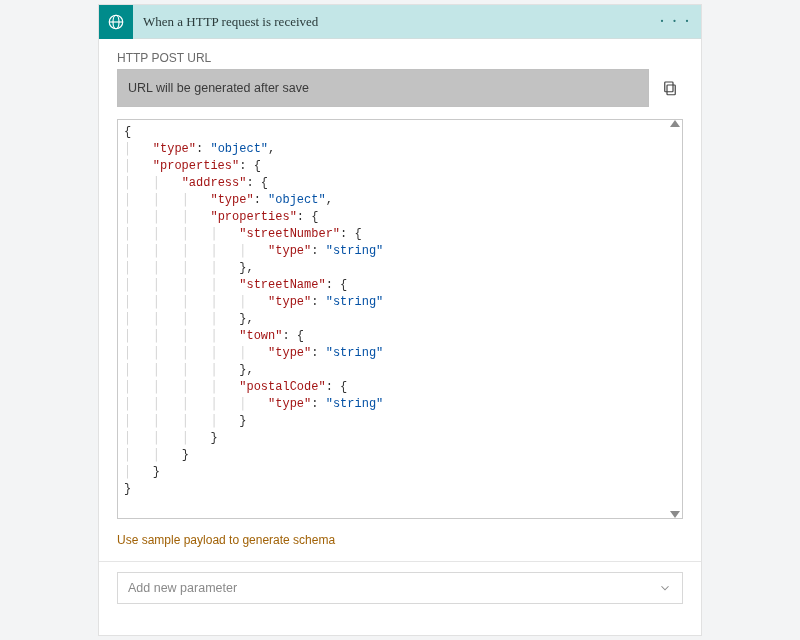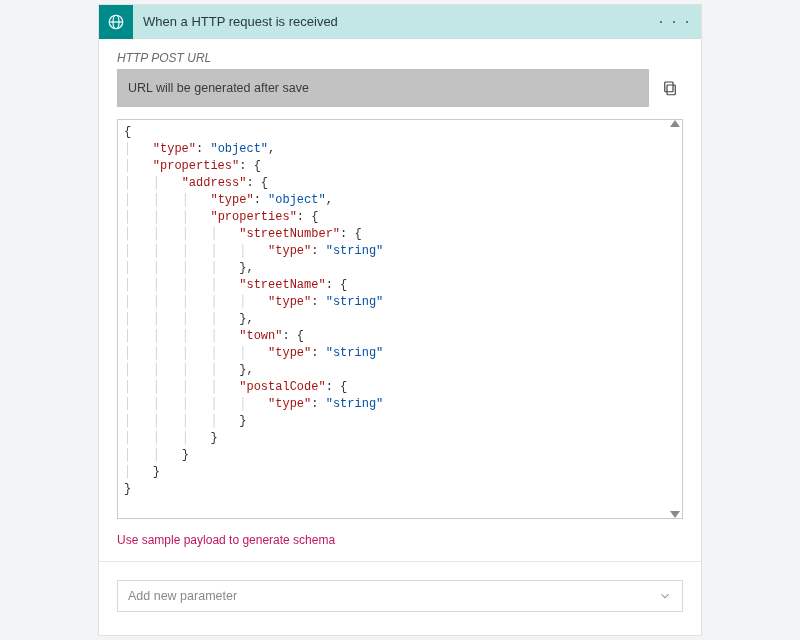--- a/index.html
+++ b/index.html
@@ -9,41 +9,42 @@
     left: 98px; top: 4px;
     width: 604px; height: 632px;
     background: #ffffff;
     border: 1px solid #e1e1e1;
   }
   .card-header {
     display: flex; align-items: center;
     height: 34px;
     background: #c3e6e7;
     border-bottom: 1px solid #d0dede;
+    font-family: Liberation Serif, serif;
   }
   .card-header .icon-box {
     width: 34px; height: 34px;
     background: #008b8b;
     display: flex; align-items: center; justify-content: center;
   }
   .card-header .title {
     flex: 1;
     padding-left: 10px;
     font-size: 13px;
     color: #2b3b3b;
   }
   .card-header .more {
     padding: 0 10px;
     color: #2b7a7a;
     font-size: 18px;
     cursor: pointer;
     letter-spacing: 1px;
   }
   .body { padding: 12px 18px 0 18px; }
-  .label { font-size: 12px; color: #6b6b6b; margin-bottom: 4px; font-style: italic; }
+  .label { font-size: 12px; color: #6b6b6b; margin-bottom: 4px; }
   .urlrow { display: flex; align-items: stretch; gap: 8px; margin-bottom: 12px; }
   .urlbox {
     flex: 1;
     background: #c2c2c2;
     border: 1px solid #c0c0c0;
     padding: 11px 10px;
     font-size: 12.5px;
     color: #3a3a3a;
   }
   .copybtn {
@@ -68,27 +69,27 @@
   }
   .schema-area .tri-top { position: absolute; right: 2px; top: 0; width:0;height:0;border-left:5px solid transparent;border-right:5px solid transparent;border-bottom:7px solid #8a8a8a; }
   .schema-area .tri-bot { position: absolute; right: 2px; bottom: 0; width:0;height:0;border-left:5px solid transparent;border-right:5px solid transparent;border-top:7px solid #8a8a8a; }
   .key { color: #a31515; }
   .str { color: #0451a5; }
   .pun { color: #333; }
   .guide { color: #d0d0d0; }
   .sample-link {
     margin-top: 14px;
     font-size: 12px;
-    color: #be185d;
+    color: #a16207;
     cursor: pointer;
   }
   .divider { height: 1px; background: #e5e5e5; margin: 14px -18px 0 -18px; }
   .param-row {
     display: flex; align-items: center;
-    margin: 18px 18px 0 18px;
+    margin: 10px 18px 0 18px;
     height: 32px;
     border: 1px solid #d8d8d8;
     padding: 0 10px;
     color: #8a8a8a;
     font-size: 12.5px;
     cursor: pointer;
     justify-content: space-between;
   }
   .chev { color: #8a8a8a; }
   svg { display: block; }

